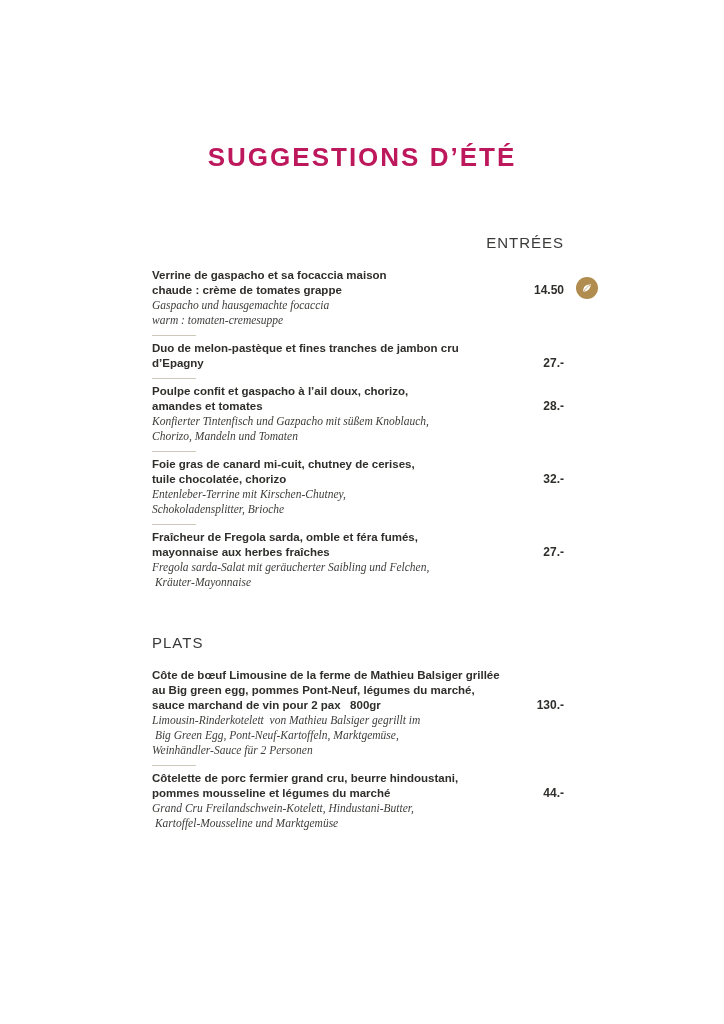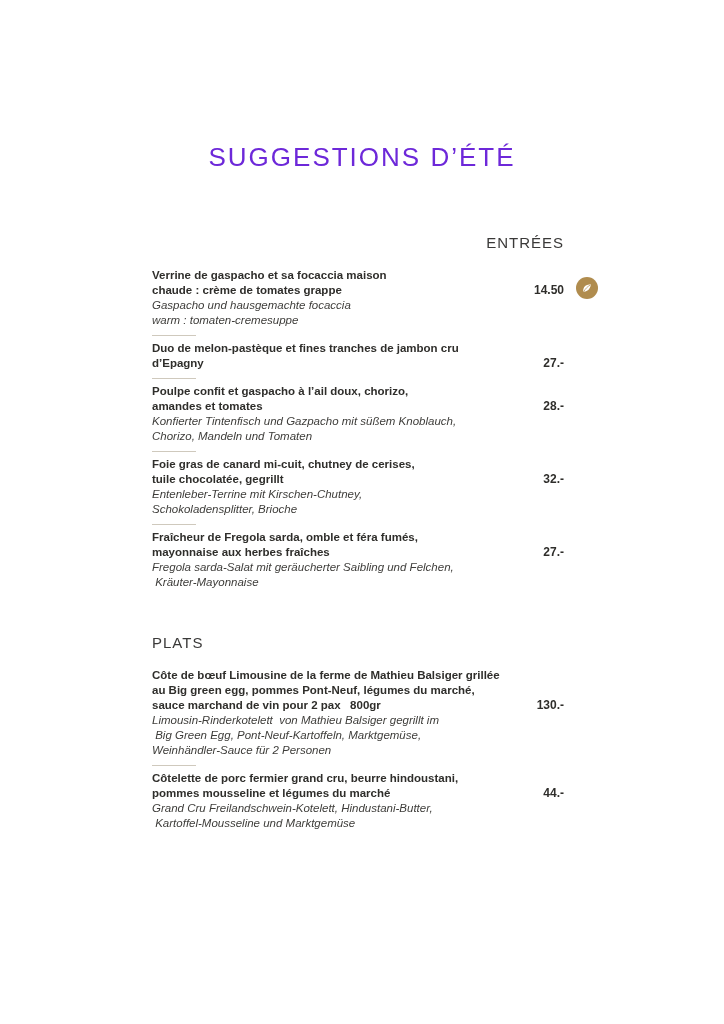--- a/index.html
+++ b/index.html
@@ -8,23 +8,23 @@
     background: #ffffff;
     font-family: "Liberation Sans", "DejaVu Sans", sans-serif;
     color: #2f2e2b;
     overflow: hidden;
     position: relative;
   }
   .title {
     margin: 142px 0 0 0;
     text-align: center;
     font-size: 26px;
-    font-weight: 400;
+    font-weight: 700;
     letter-spacing: 2px;
-    color: #6d28d9;
+    color: #be185d;
   }
   .content {
     margin-left: 152px;
     width: 412px;
   }
   .heading {
     font-size: 15px;
     font-weight: 400;
     letter-spacing: 1px;
     color: #3a3938;
@@ -32,21 +32,21 @@
   }
   .section-entrees .heading { margin-top: 61px; text-align: right; }
   .section-plats  .heading { margin-top: 44px; }
   .item { position: relative; }
   .line {
     font-size: 11.5px;
     line-height: 15px;
     white-space: pre;
   }
   .fr .line { font-weight: 700; color: #2f2e2b; }
-  .de .line { font-style: italic; font-weight: 400; color: #3e3d3a; }
+  .de .line { font-style: italic; font-weight: 400; color: #3e3d3a; font-family: Liberation Serif, serif; }
   .price {
     position: absolute;
     right: 0;
     font-size: 12px;
     font-weight: 700;
     line-height: 15px;
     color: #2f2e2b;
   }
   .rule {
     width: 44px;
@@ -119,21 +119,21 @@
           <div class="line">Chorizo, Mandeln und Tomaten</div>
         </div>
         <span class="price" style="top:15px">28.-</span>
       </article>
 
       <hr class="rule">
 
       <article class="item">
         <div class="fr">
           <div class="line">Foie gras de canard mi-cuit, chutney de cerises,</div>
-          <div class="line">tuile chocolatée, gegrillt</div>
+          <div class="line">tuile chocolatée, chorizo</div>
         </div>
         <div class="de">
           <div class="line">Entenleber-Terrine mit Kirschen-Chutney,</div>
           <div class="line">Schokoladensplitter, Brioche</div>
         </div>
         <span class="price" style="top:15px">32.-</span>
       </article>
 
       <hr class="rule">
 

